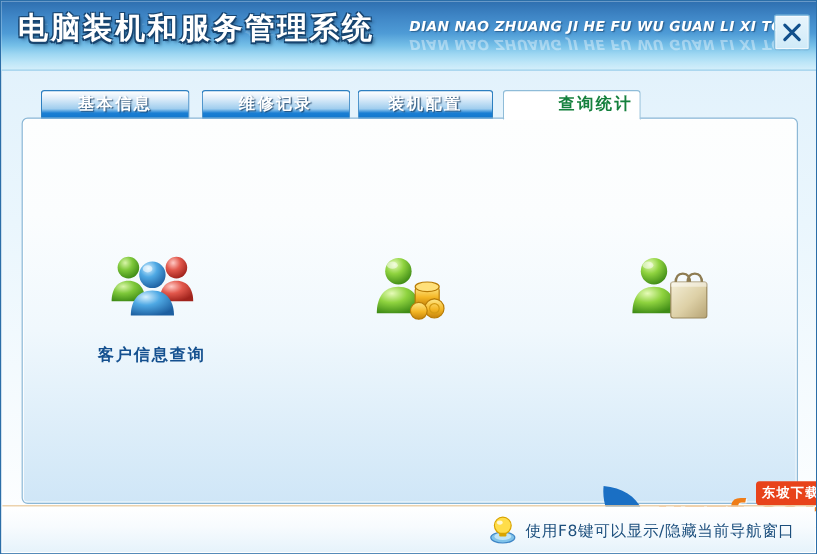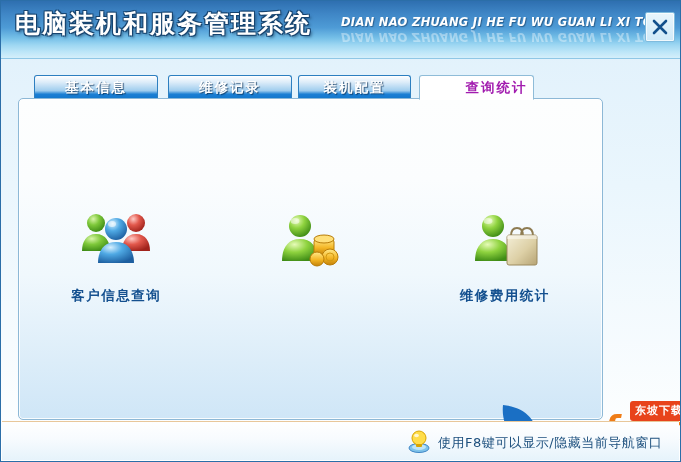--- a/index.html
+++ b/index.html
@@ -144,34 +144,34 @@
     border: 1px solid #2d7fc0;
     border-bottom: none;
     color: #ffffff;
     text-shadow: 1px 1px 1px rgba(10,50,90,.8);
     border-radius: 3px 3px 0 0;
   }
   .tab.active {
     background: #ffffff;
     border: 1px solid #8fbcd8;
     border-bottom: 1px solid #ffffff;
-    color: #a21caf;
+    color: #15803d;
     text-shadow: none;
     border-radius: 3px 3px 0 0;
     z-index: 5;
     height: 25px;
     padding-left: 40px;
   }
 
   
   .panel {
     position: absolute;
     left: 17px;
     top: 97px;
-    width: 585px;
+    width: 647px;
     height: 322px;
     box-sizing: border-box;
     border: 1px solid #8db8d6;
     border-radius: 5px;
     background: linear-gradient(to bottom,
         #fdfefe 0%, #fbfdfe 25%, #f0f8fd 55%, #dcedf9 82%, #cfe6f7 100%);
     box-shadow: inset 0 0 0 1px rgba(255,255,255,.85);
     overflow: hidden;
   }
 
@@ -383,21 +383,20 @@
             <circle cx="28" cy="17" r="11" fill="url(#gG3)"></circle>
             <path d="M28 30 c-13 0 -18 10 -18 22 l36 0 c0 -12 -5 -22 -18 -22 z" fill="url(#gG3)"></path>
             <ellipse cx="23" cy="12" rx="4.5" ry="3" fill="rgba(255,255,255,.5)"></ellipse>
 
             <path d="M46 27 q0 -8 6 -8 q6 0 6 8" fill="none" stroke="#8e7c52" stroke-width="2"></path>
             <path d="M56 27 q0 -8 6 -8 q6 0 6 8" fill="none" stroke="#8e7c52" stroke-width="2"></path>
             <rect x="42" y="26" width="30" height="30" rx="2" fill="url(#gBag)" stroke="#9c8a5e" stroke-width="1"></rect>
             <path d="M42 26 l30 0 l0 4 l-30 0 z" fill="rgba(255,255,255,.45)"></path>
           </svg>
         </div>
-        <div class="icon-label">维修费用统计</div>
       </div>
 
     </div>
   </div>
 
   <div class="watermark">
     <span>
       <svg width="60" height="58" viewBox="0 0 60 58">
         <path d="M10 6 C34 8 48 24 44 48 C42 36 30 26 14 24 C22 30 28 38 28 48 C18 40 8 24 10 6 z" fill="#1a6fc4"></path>
       </svg>

